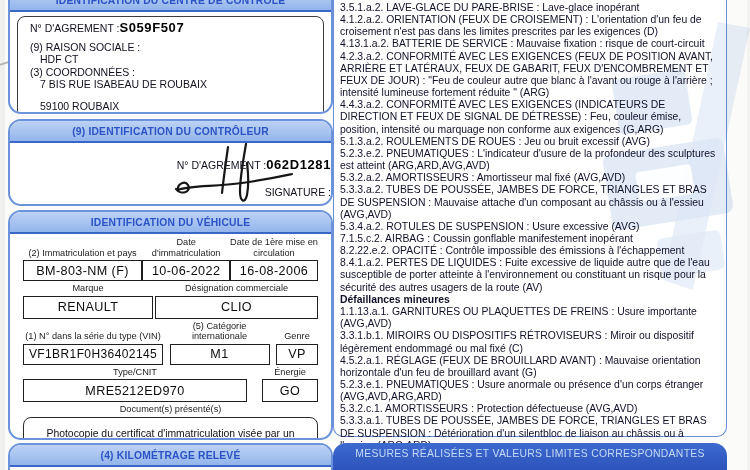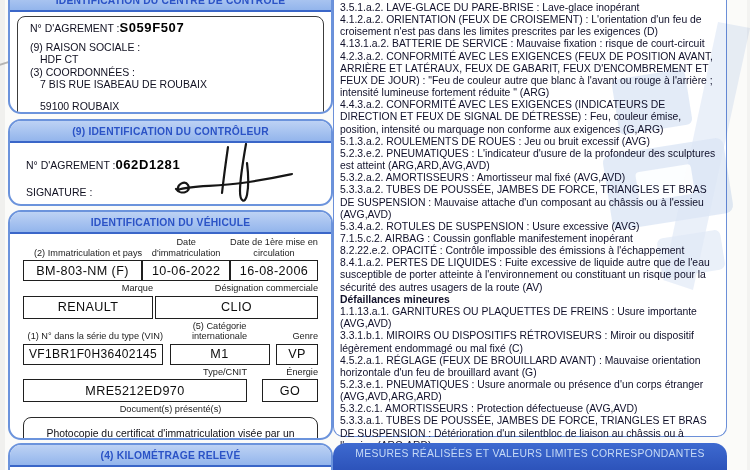--- a/index.html
+++ b/index.html
@@ -20,37 +20,37 @@
     border:2px solid #6b93dc;border-radius:13px;overflow:hidden;
     box-sizing:border-box;
   }
   .panel-header{
     height:20px;display:flex;align-items:center;justify-content:center;
     background:linear-gradient(#bdd2f4,#93b5ec);
     border-bottom:2px solid #3a66c8;
     color:#2b53c6;font-size:10.3px;font-weight:bold;letter-spacing:.2px;
   }
   .p-centre{top:-12px;height:126px;}
-  .p-controleur{top:119px;height:87px;}
+  .p-controleur{top:119px;height:87px;text-align:right;}
   .p-vehicule{top:210px;height:230px;}
   .p-km{top:443px;height:70px;}
   .inner-box{
     margin:4px 7px 6px 7px;border:1px solid #3c3c3c;border-radius:8px;
     padding:5px 12px 6px 12px;font-size:10.5px;line-height:12.6px;
   }
   .lbl{font-size:10.5px;color:#101020;}
   .val-strong{font-weight:bold;font-size:13px;letter-spacing:.6px;color:#000;}
   .indent{padding-left:10px;}
   .gap8{height:9px;}
   .ctl-body{position:relative;padding:12px 0 0 16px;height:100%;box-sizing:border-box;}
   .sig-wrap{position:absolute;left:160px;top:0px;}
   
   .veh-body{padding:3px 0 0 0;}
   .vrow{display:flex;justify-content:space-between;padding:0 13px;margin-bottom:2px;}
-  .vcell{display:flex;flex-direction:column;align-items:flex-end;justify-content:flex-end;}
+  .vcell{display:flex;flex-direction:column;align-items:center;justify-content:flex-end;}
   .vlabel{font-size:9.2px;color:#1c1c1c;text-align:center;line-height:10.5px;margin-bottom:2px;}
   .vfield{
     border:1.4px solid #1f1f1f;border-radius:0;background:#fff;
     display:flex;align-items:center;justify-content:center;
     font-size:12.6px;color:#0d0d0d;letter-spacing:.4px;width:100%;
     box-sizing:border-box;
   }
   .h22{height:21px;} .h24{height:23px;}
   .doc-box{
     border:1.4px solid #2a2a2a;border-radius:8px;margin:1px 13px 0 13px;

